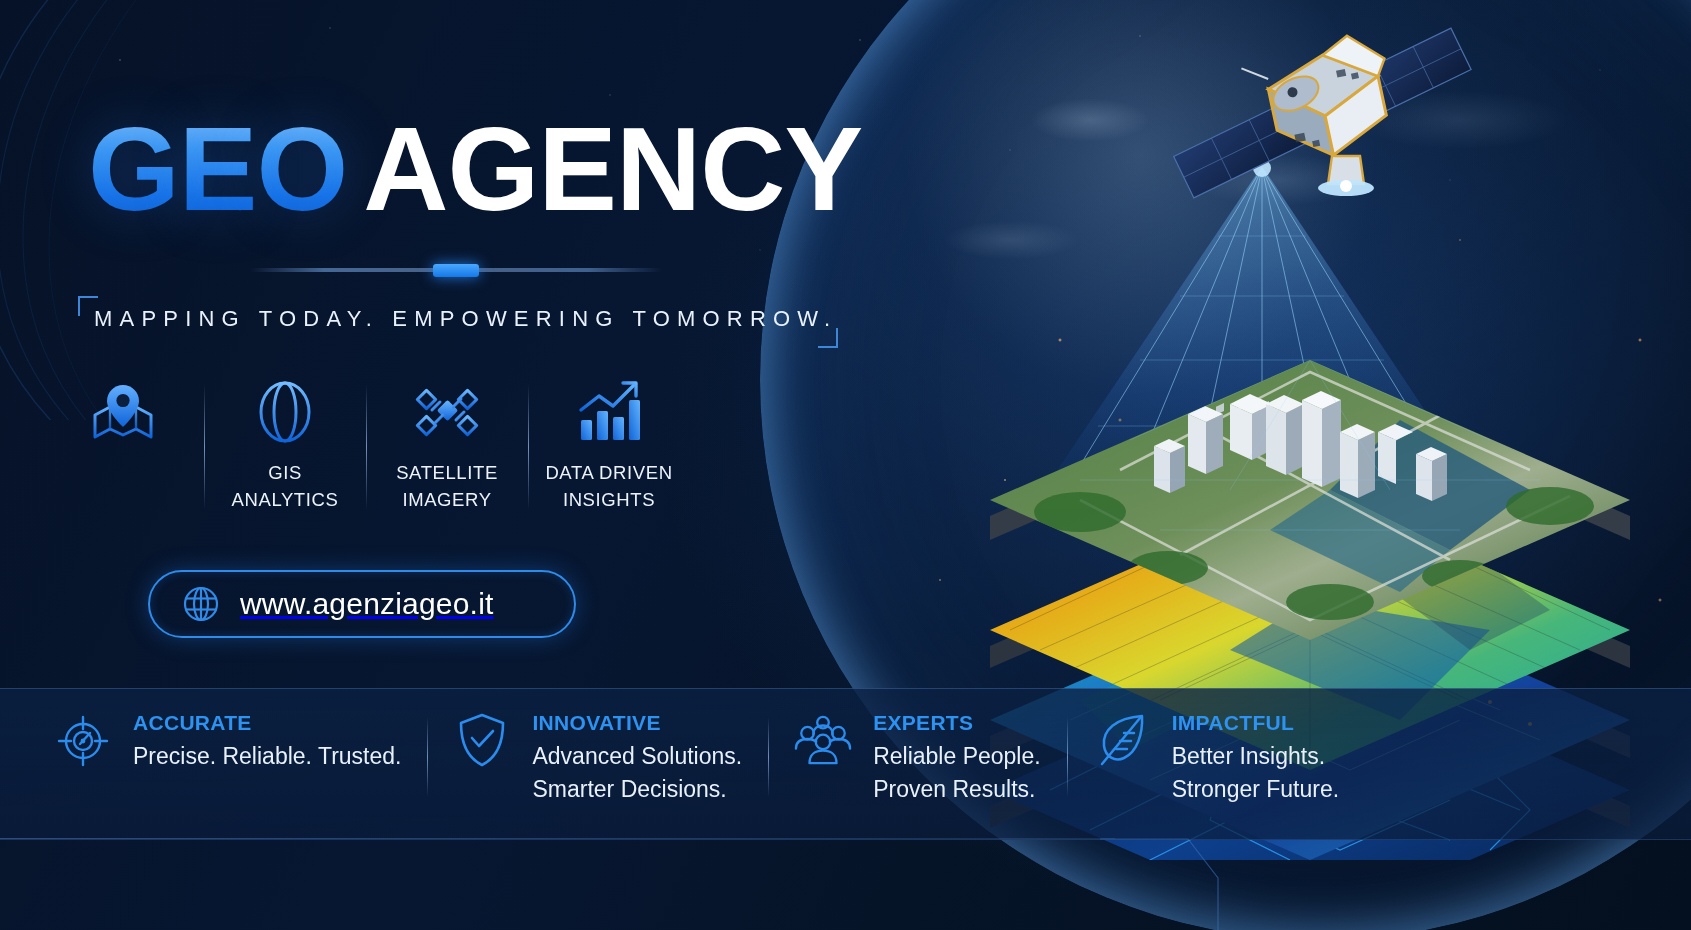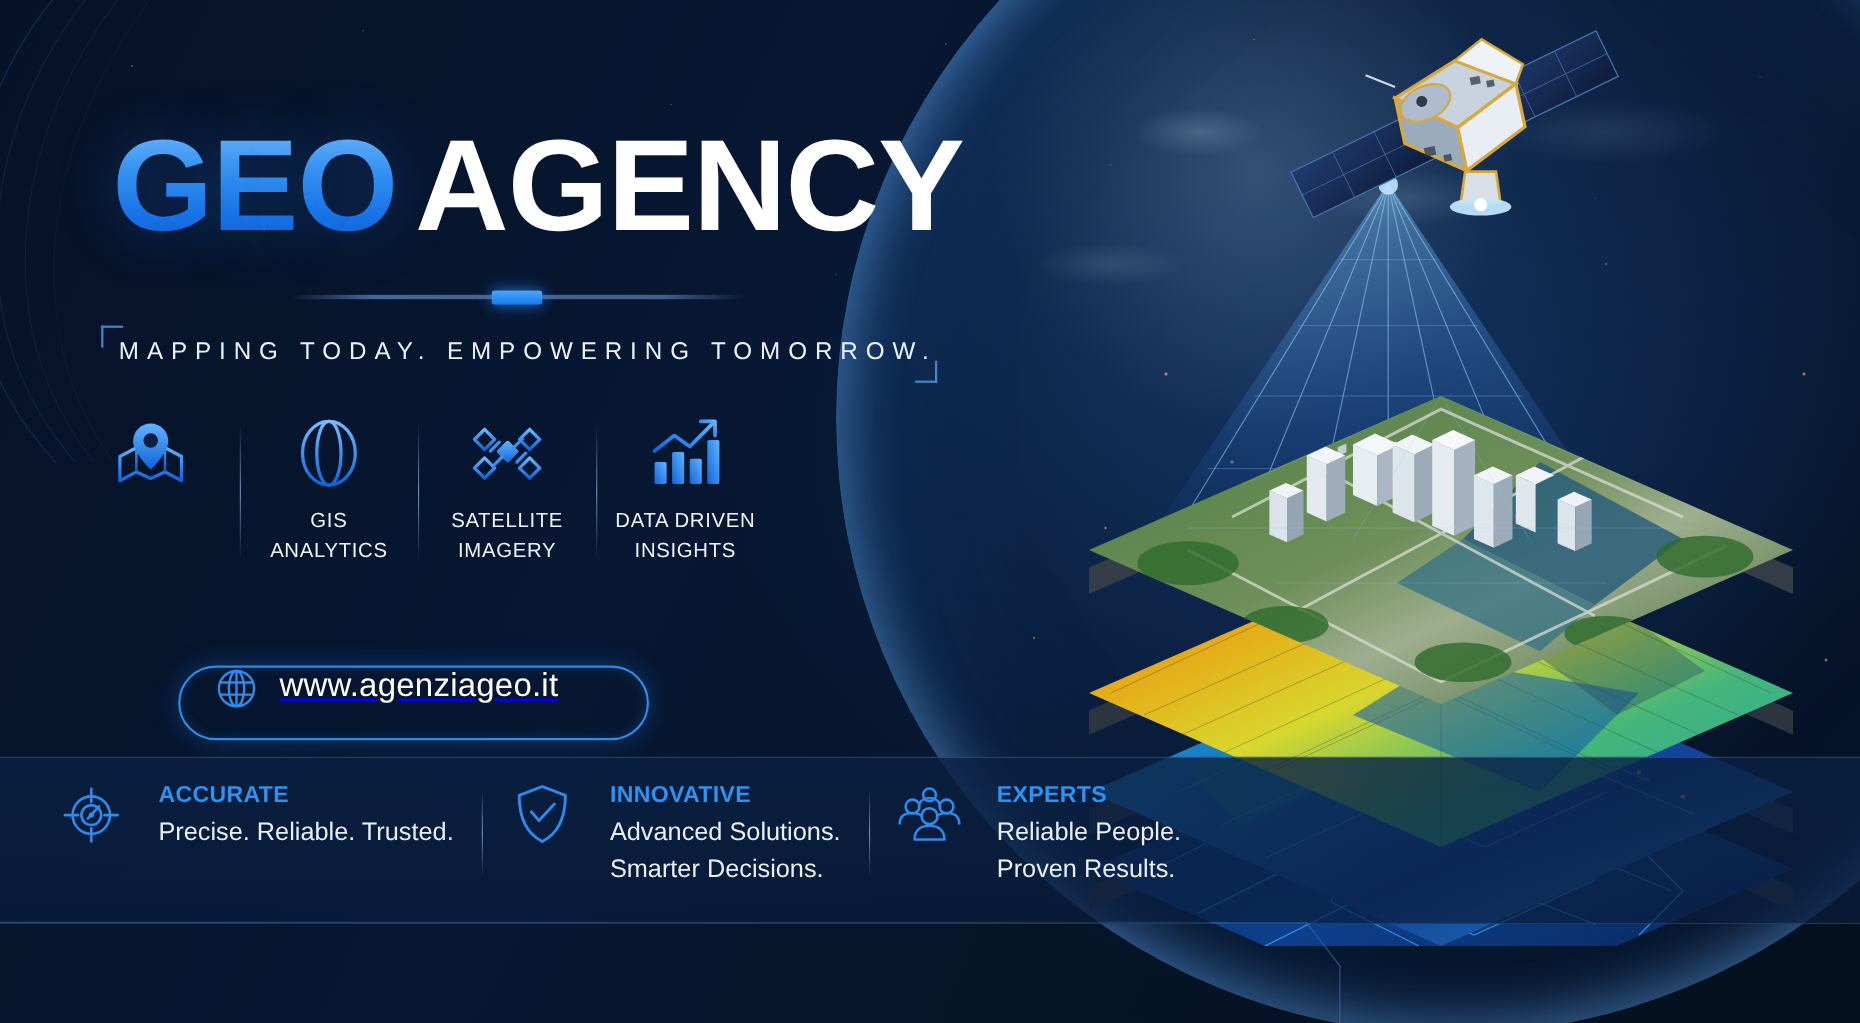--- a/index.html
+++ b/index.html
@@ -82,21 +82,21 @@
   .sat svg{width:100%;height:100%}
   
   .beam{ position:absolute; left:1040px; top:160px; width:440px; height:330px; }
   .beam svg{width:100%;height:100%}
 
   
   .stack{ position:absolute; left:930px; top:300px; width:760px; height:560px;}
   .stack svg{width:100%;height:100%}
 
   
-  .content{ position:absolute; left:14px; top:0; width:1000px; height:930px; }
+  .content{ position:absolute; left:0; top:0; width:1000px; height:930px; }
 
   .title{
     position:absolute; left:88px; top:110px;
     font-size:118px; font-weight:700; letter-spacing:-1px; line-height:1;
     white-space:nowrap;
   }
   .title .geo{
     background:linear-gradient(180deg,#8dc6ff 0%,#3e9bf5 35%,#1673e8 70%,#0c59c9 100%);
     -webkit-background-clip:text; background-clip:text; color:transparent;
     text-shadow:0 0 50px rgba(40,120,230,.35);
@@ -141,37 +141,36 @@
   .feat .lbl{
     margin-top:12px; font-size:18.5px; letter-spacing:.6px; line-height:1.45;
     color:#edf3fb; font-weight:400;
   }
 
   
   .urlpill{
     position:absolute; left:148px; top:570px;
     width:428px; height:68px; border-radius:34px;
     border:2px solid #2f8ae8;
-    display:flex; gap:20px; padding-left:32px;
+    display:flex; align-items:center; gap:20px; padding-left:32px;
     box-shadow:0 0 22px rgba(30,120,225,.35), 0 0 10px rgba(30,120,225,.25) inset;
     background:rgba(8,24,50,.35);
-    margin-top:35px;
   }
   .urlpill .u-txt{ font-size:30px; color:#fff; letter-spacing:.2px;}
   .urlpill .u-ico svg{ display:block; }
 
   
   .botbar{
     position:absolute; left:0; top:688px; width:1691px; height:152px;
     background:linear-gradient(180deg,rgba(10,32,66,.80) 0%,rgba(9,28,60,.70) 100%);
     border-top:1px solid rgba(90,140,210,.35);
     border-bottom:1px solid rgba(90,140,210,.22);
   }
   .bb-inner{ position:absolute; left:28px; top:22px; display:flex; align-items:flex-start; }
-  .bb{ display:flex; align-items:flex-start; gap:32px; padding:0 26px; position:relative; }
+  .bb{ display:flex; align-items:flex-start; gap:21px; padding:0 26px; position:relative; }
   .bb + .bb::before{
     content:""; position:absolute; left:0; top:6px; width:1px; height:80px;
     background:linear-gradient(180deg,rgba(120,165,225,0),rgba(150,190,240,.7),rgba(120,165,225,0));
   }
   .bb .bico{ width:58px; height:58px; display:flex; align-items:center; justify-content:center; flex:0 0 58px;}
   .bb .bico svg{display:block}
   .bb .btxt .bt{ color:#2e92f0; font-size:21px; font-weight:700; letter-spacing:.3px; margin-bottom:5px; }
   .bb .btxt .bs{ color:#e8f0fa; font-size:23px; line-height:1.45; }
 
   .hairline{
@@ -703,20 +702,36 @@
             <path d="M16 51 C16 42 22 38 30 38 C38 38 44 42 44 51 Z" stroke-linejoin="round"></path>
           </svg>
         </span>
         <span class="btxt">
           <span class="bt" style="display:block">EXPERTS</span>
           <span class="bs" style="display:block">Reliable People.</span>
           <span class="bs" style="display:block">Proven Results.</span>
         </span>
       </div>
 
+      <div class="bb">
+        <span class="bico">
+          <svg width="52" height="56" viewBox="0 0 52 56" fill="none" stroke="#2b8ced" stroke-width="2.5">
+            <path d="M46 4 C20 6 6 18 8 34 C9.5 45 19 50 28 46 C41 40 47 22 46 4 Z" stroke-linejoin="round"></path>
+            <path d="M44 6 L6 52" stroke-linecap="round"></path>
+            <path d="M28 21 H38" stroke-linecap="round"></path>
+            <path d="M24 29 H35" stroke-linecap="round"></path>
+            <path d="M20 37 H31" stroke-linecap="round"></path>
+          </svg>
+        </span>
+        <span class="btxt">
+          <span class="bt" style="display:block">IMPACTFUL</span>
+          <span class="bs" style="display:block">Better Insights.</span>
+          <span class="bs" style="display:block">Stronger Future.</span>
+        </span>
+      </div>
 
     </div>
   </div>
 
   <div class="hairline"></div>
   <div class="hairline-d">
     <svg viewBox="0 0 120 92" fill="none">
         <path d="M0 1 L88 1 L118 40 L118 92" stroke="#3a6fb5" stroke-width="1.2" opacity=".6"></path>
       </svg>
   </div>

